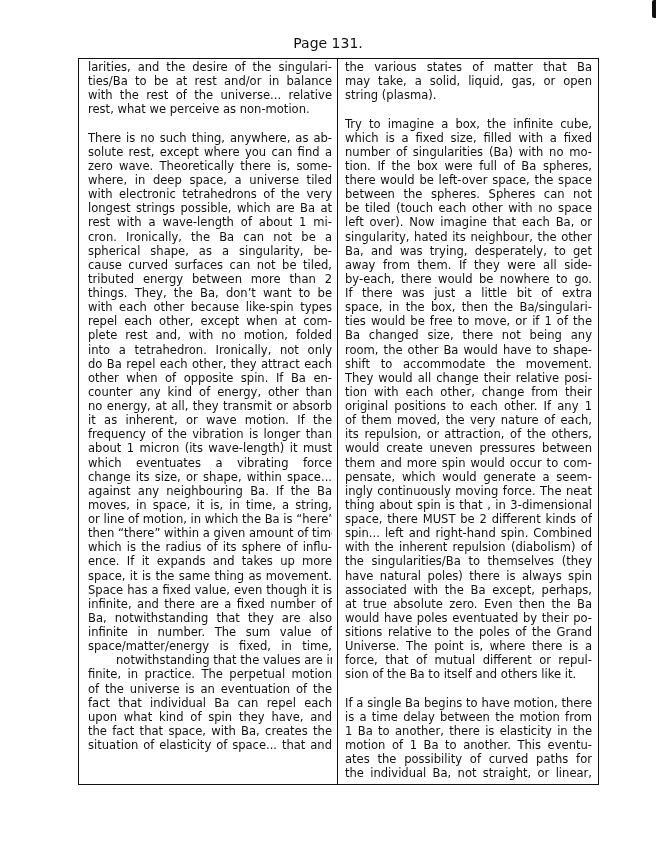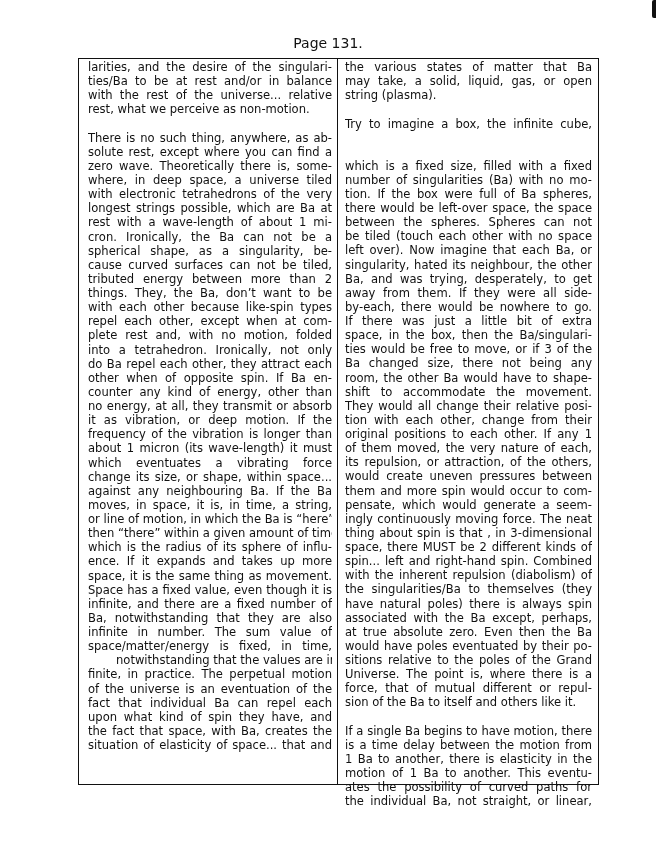--- a/index.html
+++ b/index.html
@@ -44,21 +44,21 @@
       <div class="line" style="height: 14.1373px; line-height: 14.1373px;">tributed energy  between more than 2</div>
       <div class="line" style="height: 14.1373px; line-height: 14.1373px;">things.  They, the Ba,  don’t want  to be</div>
       <div class="line" style="height: 14.1373px; line-height: 14.1373px;">with each other because like-spin types</div>
       <div class="line" style="height: 14.1373px; line-height: 14.1373px;">repel  each other, except when at com-</div>
       <div class="line" style="height: 14.1373px; line-height: 14.1373px;">plete rest  and, with no motion, folded</div>
       <div class="line" style="height: 14.1373px; line-height: 14.1373px;">into a tetrahedron.    Ironically, not only</div>
       <div class="line" style="height: 14.1373px; line-height: 14.1373px;">do Ba repel each other, they attract each</div>
       <div class="line" style="height: 14.1373px; line-height: 14.1373px;">other when of  opposite spin.  If Ba en-</div>
       <div class="line" style="height: 14.1373px; line-height: 14.1373px;">counter any kind of energy, other than</div>
       <div class="line" style="height: 14.1373px; line-height: 14.1373px;">no energy, at all, they transmit or absorb</div>
-      <div class="line" style="height: 14.1373px; line-height: 14.1373px;">it as vibration, or deep motion.  If  the</div>
+      <div class="line" style="height: 14.1373px; line-height: 14.1373px;">it as inherent, or wave motion.  If  the</div>
       <div class="line" style="height: 14.1373px; line-height: 14.1373px;">frequency of the vibration is longer  than</div>
       <div class="line" style="height: 14.1373px; line-height: 14.1373px;">about 1 micron (its wave-length) it  must</div>
       <div class="line" style="height: 14.1373px; line-height: 14.1373px;">which  eventuates  a  vibrating   force</div>
       <div class="line" style="height: 14.1373px; line-height: 14.1373px;">change its size, or shape, within space...</div>
       <div class="line" style="height: 14.1373px; line-height: 14.1373px;">against any neighbouring Ba.  If the Ba</div>
       <div class="line" style="height: 14.1373px; line-height: 14.1373px;">moves, in space,  it  is, in time, a string,</div>
       <div class="line" style="height: 14.1373px; line-height: 14.1373px;">or line of motion, in which the Ba is “here”</div>
       <div class="line" style="height: 14.1373px; line-height: 14.1373px;">then “there” within a given amount of time</div>
       <div class="line" style="height: 14.1373px; line-height: 14.1373px;">which is the radius of its sphere of influ-</div>
       <div class="line" style="height: 14.1373px; line-height: 14.1373px;">ence.  If it expands and takes up more</div>
@@ -75,34 +75,34 @@
       <div class="line" style="height: 14.1373px; line-height: 14.1373px;">upon what kind of spin they have, and</div>
       <div class="line" style="height: 14.1373px; line-height: 14.1373px;">the fact that space, with Ba, creates the</div>
       <div class="line" style="height: 14.1373px; line-height: 14.1373px;">situation of elasticity of space... that and</div>
     </div>
   <div class="col right">
       <div class="line" style="height: 14.1373px; line-height: 14.1373px;">the various states of  matter  that  Ba</div>
       <div class="line" style="height: 14.1373px; line-height: 14.1373px;">may take, a solid, liquid, gas, or open</div>
       <div class="line last" style="height: 14.1373px; line-height: 14.1373px;">string (plasma).</div>
       <div class="line blank" style="height: 14.1373px; line-height: 14.1373px;"></div>
       <div class="line" style="height: 14.1373px; line-height: 14.1373px;">Try  to imagine a box, the infinite cube,</div>
-      <div class="line" style="height: 14.1373px; line-height: 14.1373px; margin-top: 28px;">which is a fixed size, filled with a fixed</div>
+      <div class="line" style="height: 14.1373px; line-height: 14.1373px;">which is a fixed size, filled with a fixed</div>
       <div class="line" style="height: 14.1373px; line-height: 14.1373px;">number of singularities (Ba) with no mo-</div>
       <div class="line" style="height: 14.1373px; line-height: 14.1373px;">tion.  If the box were full of Ba spheres,</div>
       <div class="line" style="height: 14.1373px; line-height: 14.1373px;">there would be  left-over space, the space</div>
       <div class="line" style="height: 14.1373px; line-height: 14.1373px;">between the spheres.    Spheres can not</div>
       <div class="line" style="height: 14.1373px; line-height: 14.1373px;">be tiled (touch  each other with no space</div>
       <div class="line" style="height: 14.1373px; line-height: 14.1373px;">left  over).   Now imagine that each Ba, or</div>
       <div class="line" style="height: 14.1373px; line-height: 14.1373px;">singularity,  hated its  neighbour, the other</div>
       <div class="line" style="height: 14.1373px; line-height: 14.1373px;">Ba, and was trying, desperately, to get</div>
       <div class="line" style="height: 14.1373px; line-height: 14.1373px;">away from them.  If  they were all side-</div>
       <div class="line" style="height: 14.1373px; line-height: 14.1373px;">by-each, there would be nowhere to go.</div>
       <div class="line" style="height: 14.1373px; line-height: 14.1373px;">If   there was   just a   little bit of extra</div>
       <div class="line" style="height: 14.1373px; line-height: 14.1373px;">space, in the box,  then the Ba/singulari-</div>
-      <div class="line" style="height: 14.1373px; line-height: 14.1373px;">ties would be  free to move, or if 3  of the</div>
+      <div class="line" style="height: 14.1373px; line-height: 14.1373px;">ties would be  free to move, or if 1  of the</div>
       <div class="line" style="height: 14.1373px; line-height: 14.1373px;">Ba changed size, there not being any</div>
       <div class="line" style="height: 14.1373px; line-height: 14.1373px;">room, the other Ba would have to shape-</div>
       <div class="line" style="height: 14.1373px; line-height: 14.1373px;">shift to accommodate the movement.</div>
       <div class="line" style="height: 14.1373px; line-height: 14.1373px;">They would all change their relative posi-</div>
       <div class="line" style="height: 14.1373px; line-height: 14.1373px;">tion with each other, change from their</div>
       <div class="line" style="height: 14.1373px; line-height: 14.1373px;">original positions to each other.  If any 1</div>
       <div class="line" style="height: 14.1373px; line-height: 14.1373px;">of them moved, the very nature of each,</div>
       <div class="line" style="height: 14.1373px; line-height: 14.1373px;">its repulsion, or attraction, of the others,</div>
       <div class="line" style="height: 14.1373px; line-height: 14.1373px;">would create uneven pressures between</div>
       <div class="line" style="height: 14.1373px; line-height: 14.1373px;">them and more spin would occur to com-</div>

